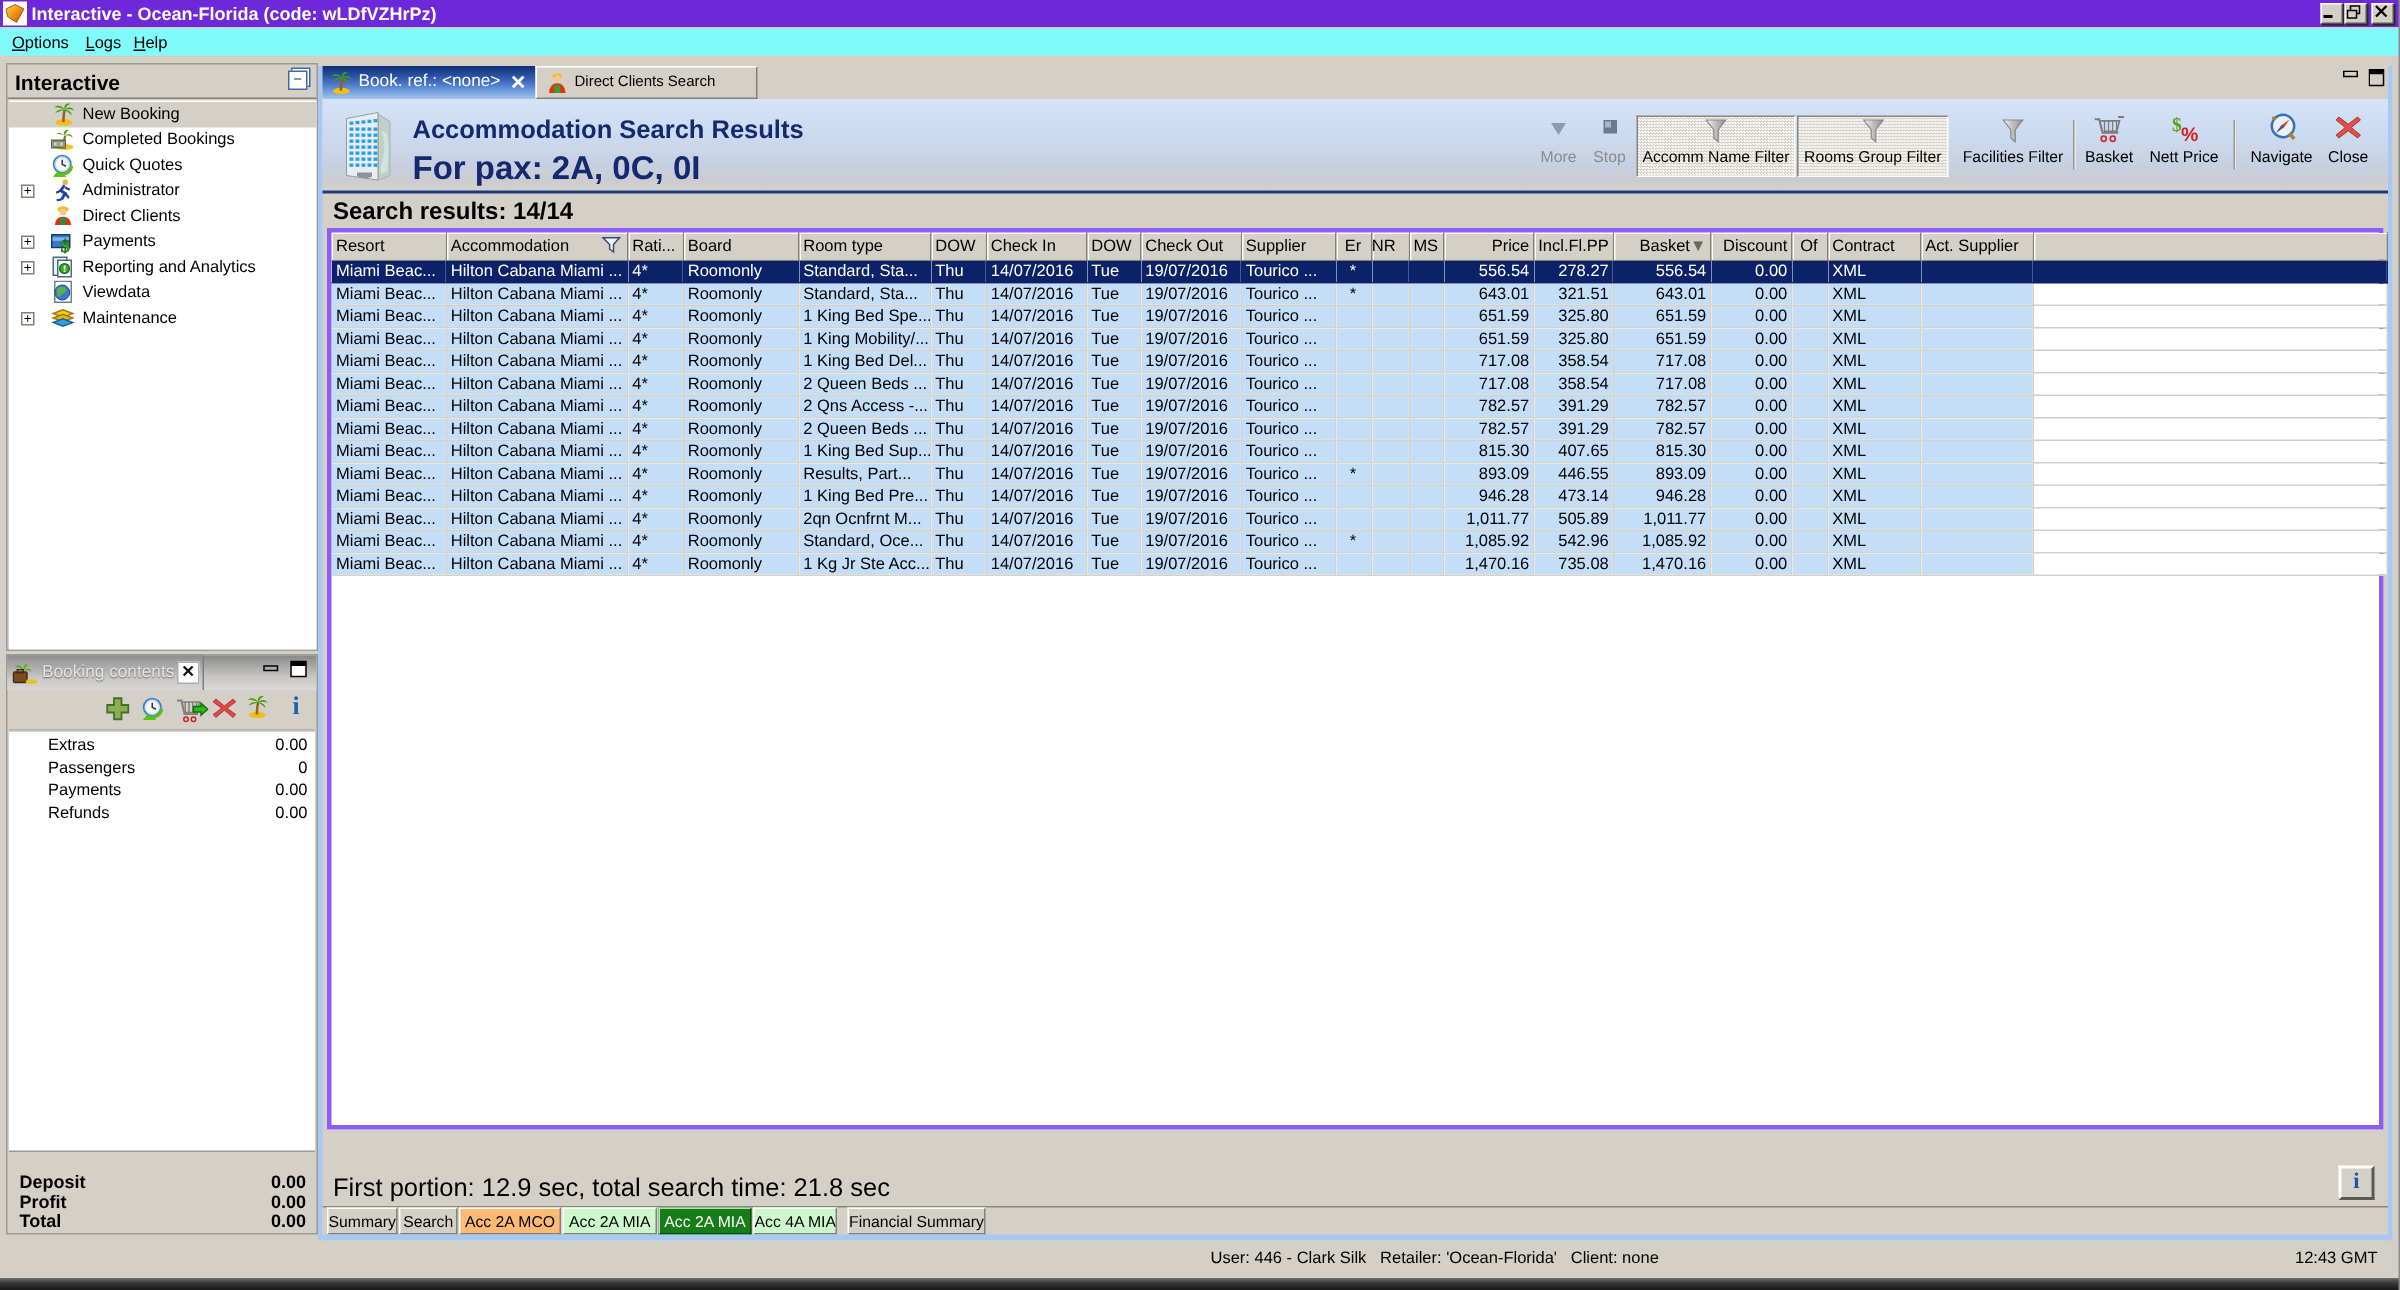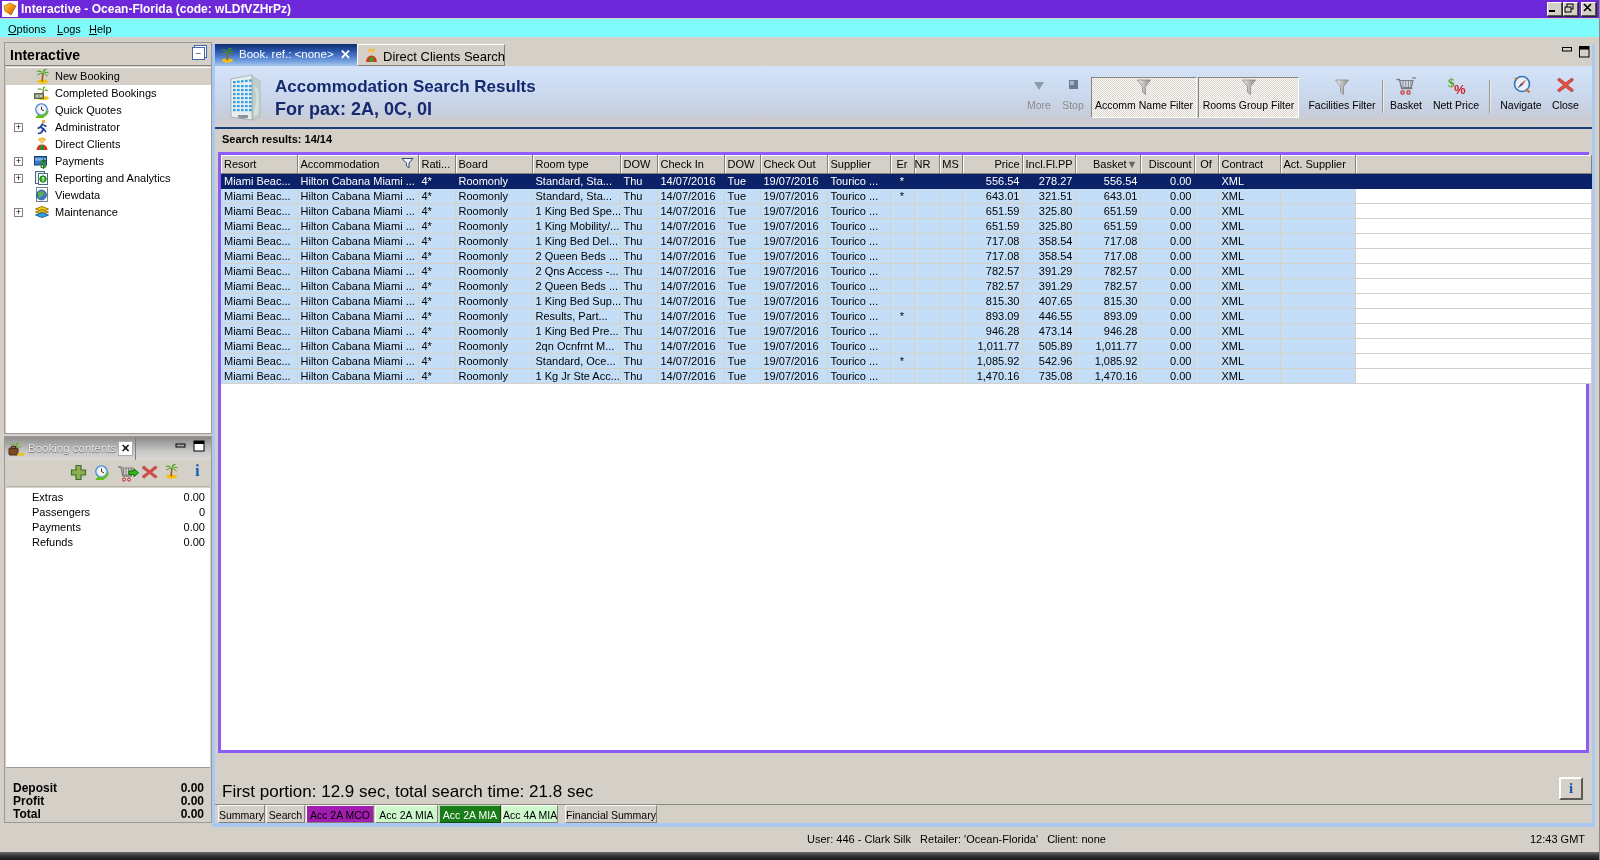--- a/index.html
+++ b/index.html
@@ -38,31 +38,31 @@
 .bkrow .v{position:absolute;right:5px;top:1px}
 #bk-tot{left:1px;top:331px;width:204px;height:54px;background:#d4d0c8;font-weight:bold;font-size:12px}
 #bk-tot div{position:absolute}
 
 #edgeL{left:212px;top:44px;width:3px;height:808px;background:#a9c9f2}
 #edgeR{left:1592px;top:44px;width:3px;height:808px;background:#a9c9f2}
 #tab1{left:215px;top:44px;width:142px;height:22px;background:linear-gradient(180deg,#0f2d73 0%,#2a52a4 30%,#4a79c8 55%,#78a3e0 80%,#a4c6ef 100%)}
 #tab1 .t{position:absolute;left:24px;top:4px;color:#fff;font-size:11.5px;white-space:nowrap}
 #tab1 .x{position:absolute;left:125px;top:3px;color:#fff;font-size:13px;font-weight:bold}
 #tab2{left:357px;top:44px;width:148px;height:22px;background:#d4d0c8;border:1px solid;border-color:#fffdf8 #848278 #848278 #fffdf8}
-#tab2 .t{position:absolute;left:25px;top:4px;font-size:13px;white-space:nowrap}
+#tab2 .t{position:absolute;left:25px;top:4px;font-size:10px;white-space:nowrap}
 #banner{left:215px;top:66px;width:1377px;height:61px;background:linear-gradient(180deg,#d4e3f7 0%,#cbd9ee 45%,#c7cfdf 75%,#cbccd2 88%,#d3d1cd 100%)}
 #bannerline{left:215px;top:127px;width:1377px;height:2px;background:#1b3c7d}
 #banner .h1{position:absolute;left:60px;top:11px;font-size:17px;font-weight:bold;color:#15296f}
-#banner .h2{position:absolute;left:60px;top:33px;font-size:18px;font-weight:bold;color:#15296f}
+#banner .h2{position:absolute;left:60px;top:33px;font-size:22px;font-weight:bold;color:#15296f}
 .tbl{position:absolute;top:33px;height:14px;font-size:10.5px;text-align:center;white-space:nowrap}
 .tbtn{position:absolute;top:11px;height:41px;background:repeating-conic-gradient(#fdfcfa 0 25%,#d8d4cc 0 50%) 0 0/2px 2px;border:1px solid;border-color:#8a867e #fffdf8 #fffdf8 #8a867e}
 .sep{position:absolute;top:14px;width:2px;height:33px;background:#9b988f;border-right:1px solid #eceae5}
 .dis{color:#8b8b8b}
 
-#sr-label{left:222px;top:133px;font-size:11px;font-weight:bold}
+#sr-label{left:222px;top:133px;font-size:16px;font-weight:bold}
 #grid{left:218px;top:152px;width:1371px;height:601px;background:#fff;border:3px solid #8b5cf6}
 #gtable{border-collapse:collapse;table-layout:fixed;width:1369px}
 #gtable td{overflow:hidden;white-space:nowrap;font-size:11px;height:15px;padding:0 2px 0 3px}
 #gtable tr.hd td{position:relative;height:18px;background:#d4d0c8;border-right:1px solid #848278;border-bottom:1px solid #848278;box-shadow:inset 1px 1px 0 #fffdf8;padding-top:1px}
 #gtable td.n{text-align:right}
 #gtable tr.r td{background:#c4def8;border-right:1px solid #d8d2c6;border-bottom:1px solid #d8d2c6}
 #gtable tr.r td.w{background:#fff;border-right:none;border-bottom:1px solid #d0cfc9}
 #gtable tr.sel td{background:#0c2268;color:#fff;border-right:1px solid #0c2268;border-bottom:1px solid #0c2268}
 #gtable tr.sel td.w{background:#0c2268;border-bottom:1px solid #0c2268}
 
@@ -895,21 +895,21 @@
           <td class="w"></td>
         </tr>
       </tbody>
     </table>
   </div>
 <div class="ab" id="fpstat">First portion: 12.9 sec, total search time: 21.8 sec</div>
 <div class="ab" id="ibtn">i</div>
 <div class="ab" id="tabstripline"></div>
 <div class="ab btab" style="left:218px;width:47px">Summary</div>
 <div class="ab btab" style="left:266px;width:39px">Search</div>
-<div class="ab btab" style="left:306px;width:68px;background:#a21caf">Acc 2A MCO</div>
+<div class="ab btab" style="left:306px;width:68px;background:#fdba74">Acc 2A MCO</div>
 <div class="ab btab" style="left:375px;width:63px;background:#ccf8cc">Acc 2A MIA</div>
 <div class="ab btab" style="left:439px;width:62px;background:#187d18;color:#fff;border-color:#b5e0b5 #0a4f0a #0a4f0a #b5e0b5">Acc 2A MIA</div>
 <div class="ab btab" style="left:502px;width:56px;background:#ccf8cc">Acc 4A MIA</div>
 <div class="ab btab" style="left:565px;width:92px">Financial Summary</div>
 <div class="ab" id="bluebar"></div>
 <div class="ab" id="statusbar">
   <div style="left:807px">User: 446 - Clark Silk&nbsp;&nbsp;&nbsp;Retailer: 'Ocean-Florida'&nbsp;&nbsp;&nbsp;Client: none</div>
   <div style="left:1530px">12:43 GMT</div>
 </div>
 <div class="ab" id="taskbar"></div>

